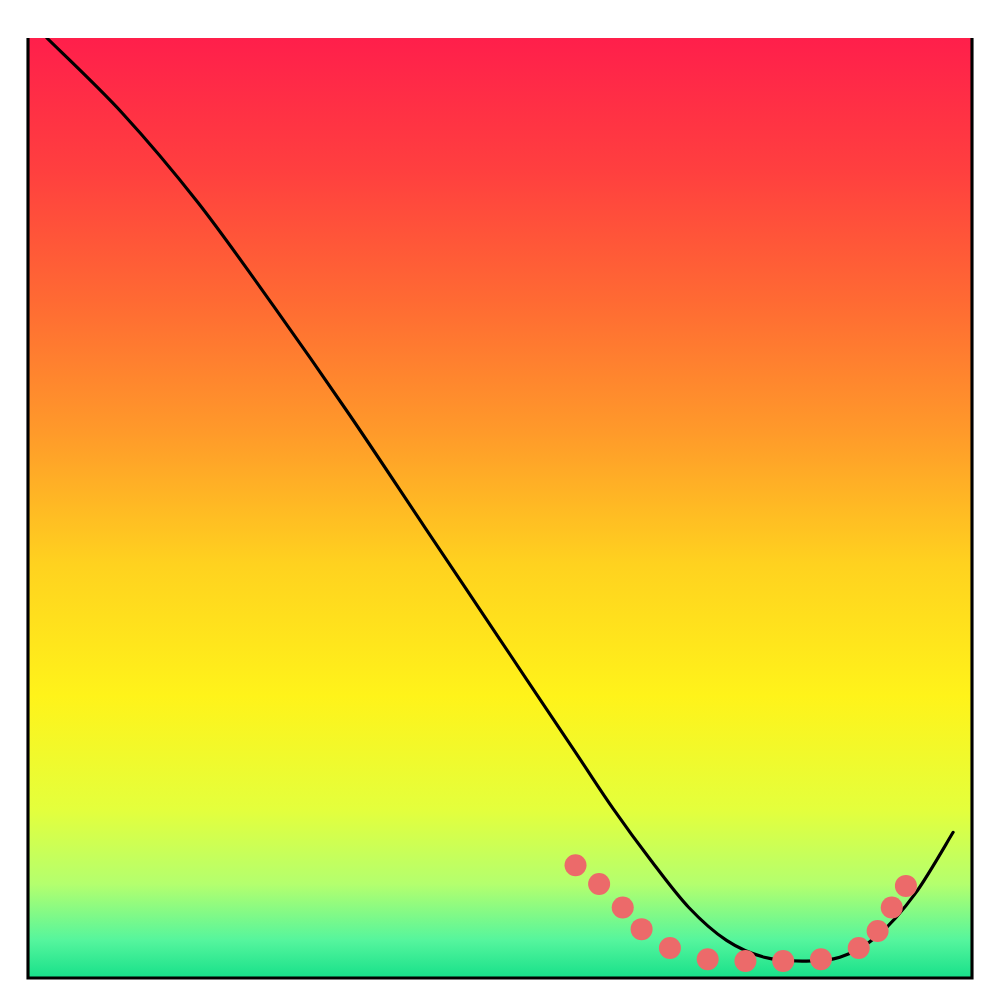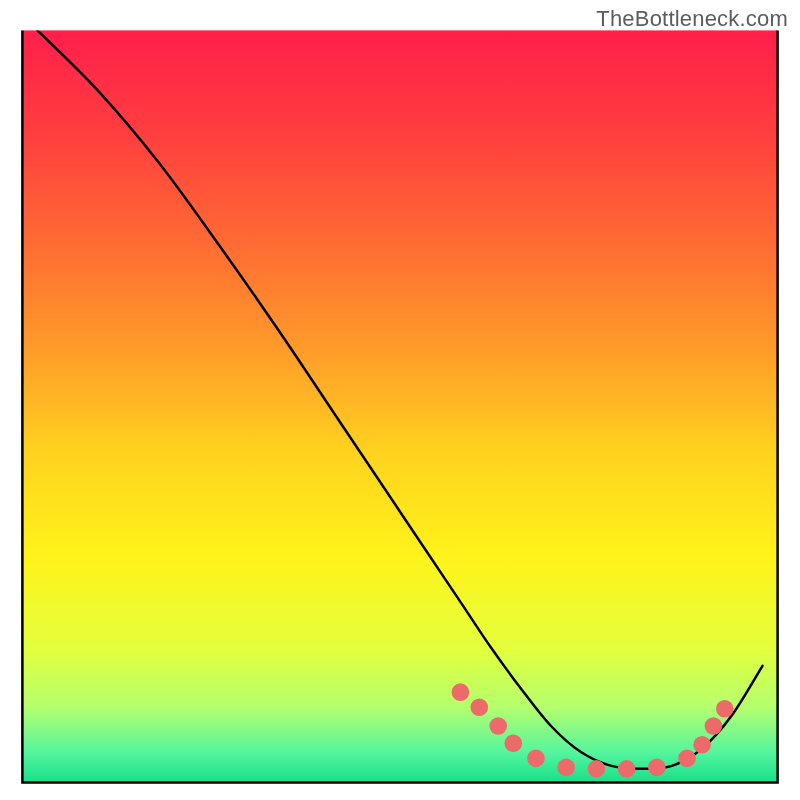--- a/index.html
+++ b/index.html
@@ -67,14 +67,13 @@
         <circle cx="596.35" cy="768.86" r="8.80" fill="#ec6a6a"></circle>
         <circle cx="626.56" cy="768.86" r="8.80" fill="#ec6a6a"></circle>
         <circle cx="656.77" cy="767.36" r="8.80" fill="#ec6a6a"></circle>
         <circle cx="686.98" cy="758.34" r="8.80" fill="#ec6a6a"></circle>
         <circle cx="702.08" cy="744.80" r="8.80" fill="#ec6a6a"></circle>
         <circle cx="713.41" cy="726.00" r="8.80" fill="#ec6a6a"></circle>
         <circle cx="724.74" cy="708.70" r="8.80" fill="#ec6a6a"></circle>
       </g>
       <path d="M 22.4 30.4 L 22.4 782.4 L 777.6 782.4 L 777.6 30.4" fill="none" stroke="#000000" stroke-width="2.5"></path>
     </svg>
-  <div class="watermark">TheBottleneck.com</div>
 </div>
 
 </body></html>

